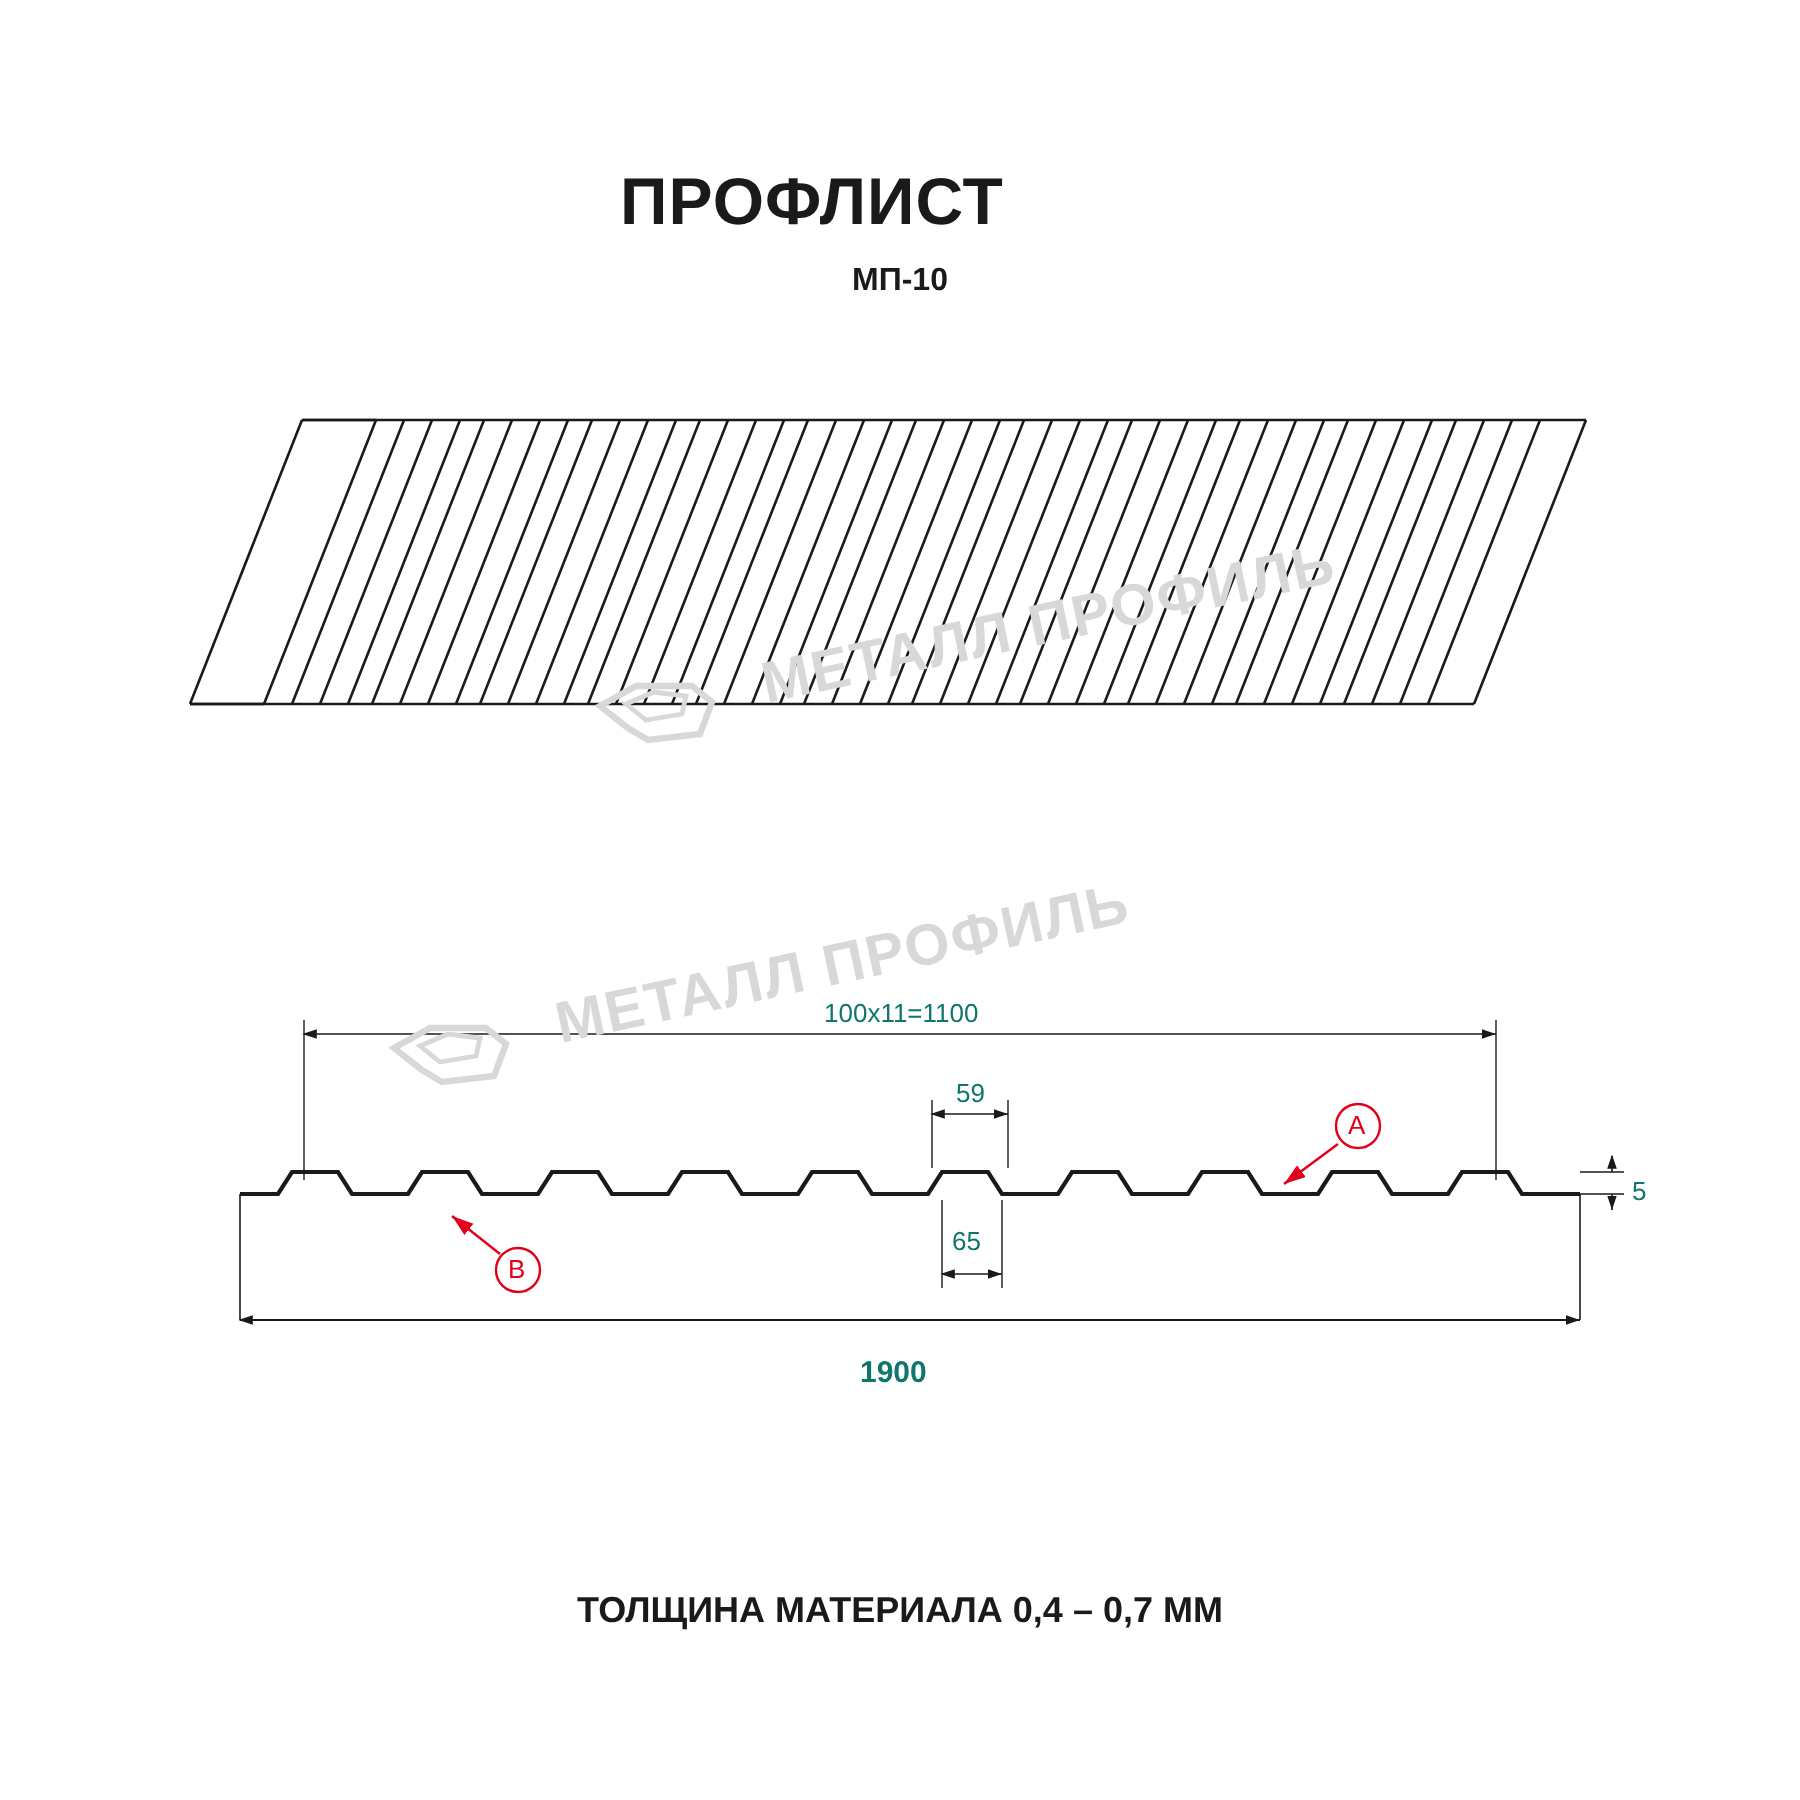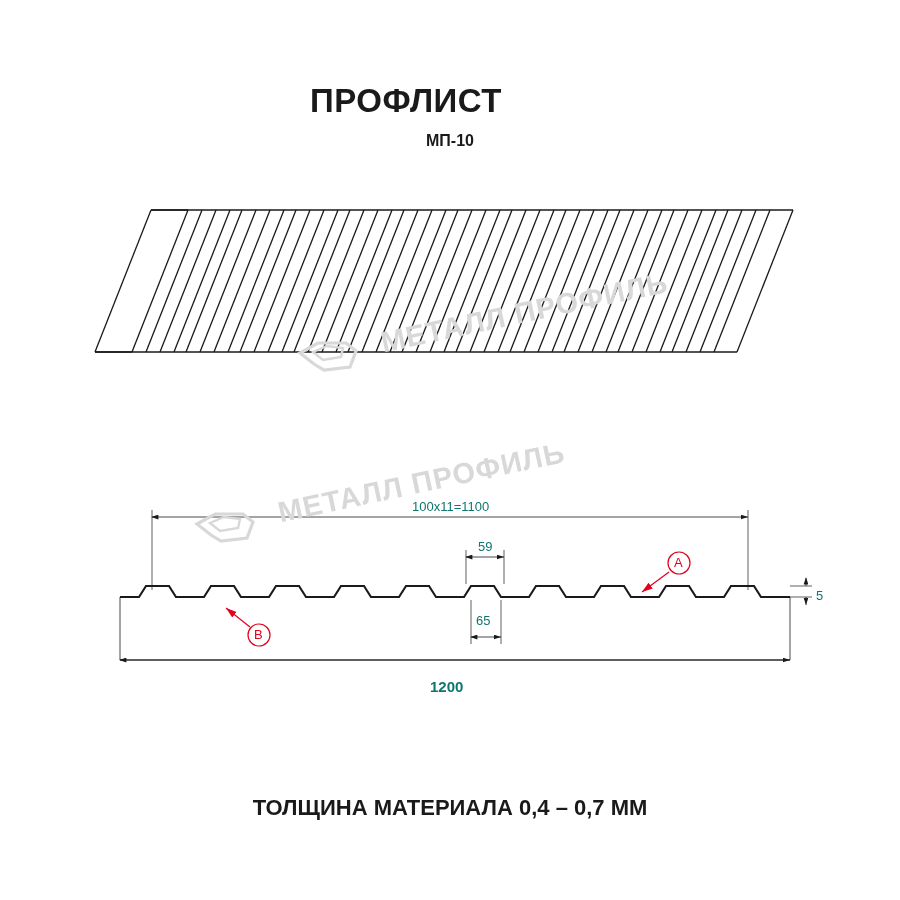--- a/index.html
+++ b/index.html
@@ -42,21 +42,21 @@
     font-size: 16px;
     font-weight: bold;
     color: #1a1a1a;
   }
   .footnote {
     position: absolute;
     left: 0;
     top: 795px;
     width: 900px;
     text-align: center;
-    font-size: 22px;
+    font-size: 18px;
     font-weight: bold;
     color: #1a1a1a;
   }
   .dim-label {
     position: absolute;
     font-size: 13px;
     color: #0f766e;
     white-space: nowrap;
   }
   .dim-label.big {
@@ -245,18 +245,18 @@
 <div class="title">ПРОФЛИСТ</div>
 <div class="subtitle">МП-10</div>
 
 <div class="wm wm-text" style="left:378px; top:327px; transform:rotate(-12deg); transform-origin:0 0;">МЕТАЛЛ ПРОФИЛЬ</div>
 <div class="wm wm-text" style="left:275px; top:497px; transform:rotate(-12deg); transform-origin:0 0;">МЕТАЛЛ ПРОФИЛЬ</div>
 
 <div class="dim-label" style="left:412px; top:499px;">100х11=1100</div>
 <div class="dim-label" style="left:478px; top:539px;">59</div>
 <div class="dim-label" style="left:476px; top:613px;">65</div>
 <div class="dim-label" style="left:816px; top:588px;">5</div>
-<div class="dim-label big" style="left:430px; top:678px;">1200</div>
+<div class="dim-label big" style="left:430px; top:678px;">1900</div>
 
 <div class="callout-label" style="left:674px; top:555px;">A</div>
 <div class="callout-label" style="left:254px; top:627px;">B</div>
 
 <div class="footnote">ТОЛЩИНА МАТЕРИАЛА 0,4 – 0,7 ММ</div>
 
 </body></html>

